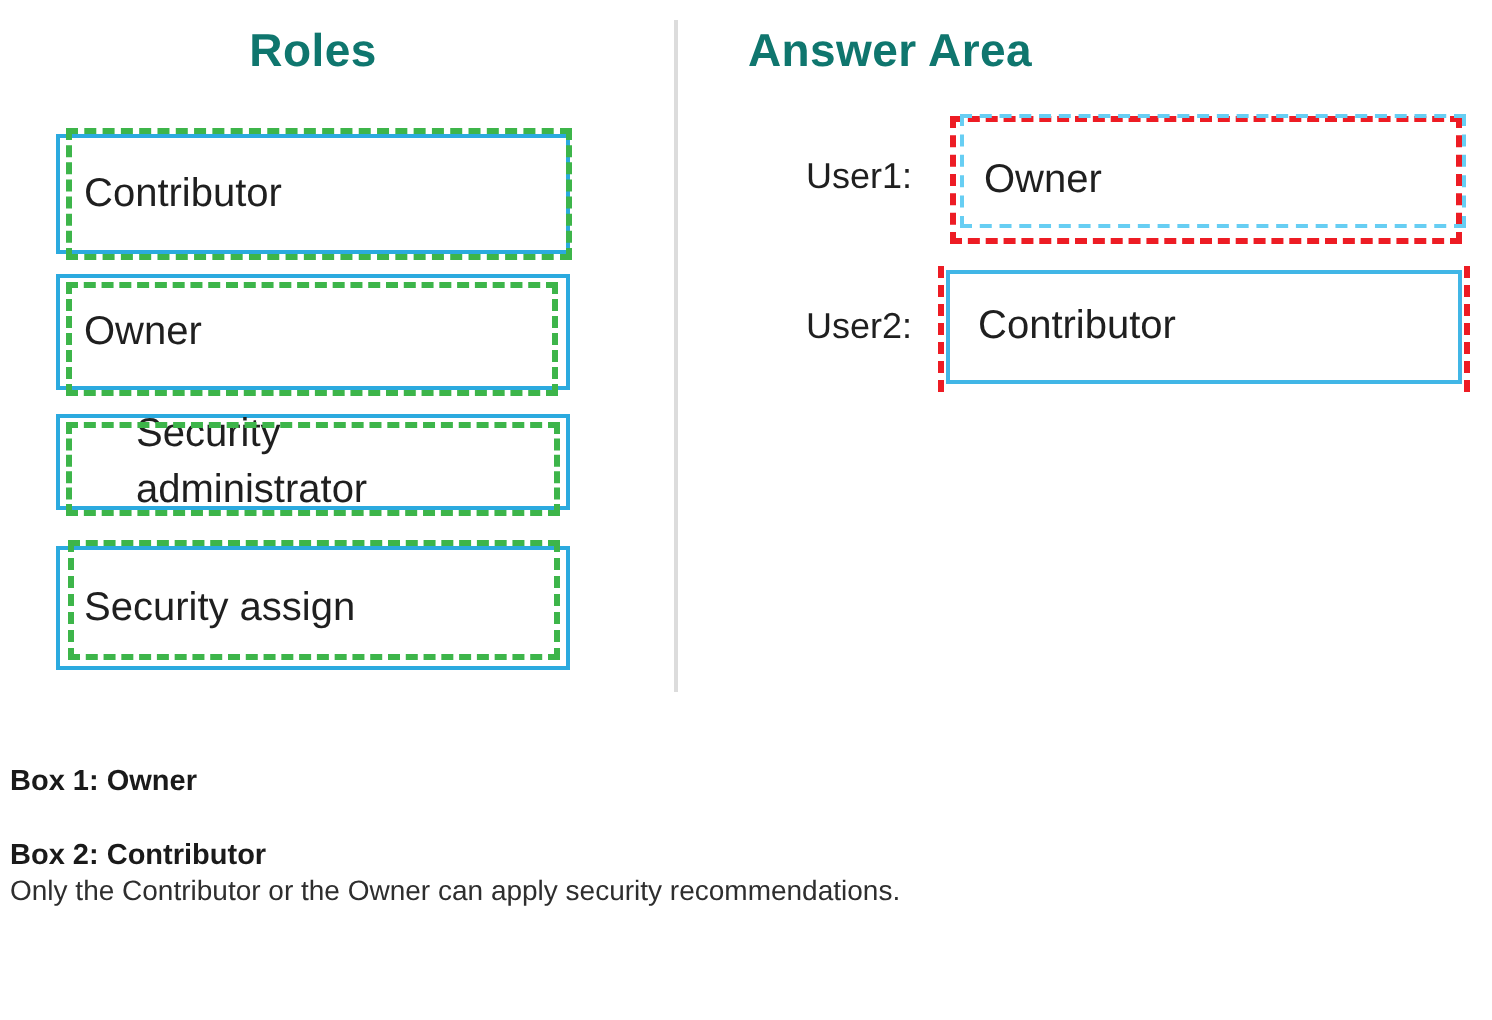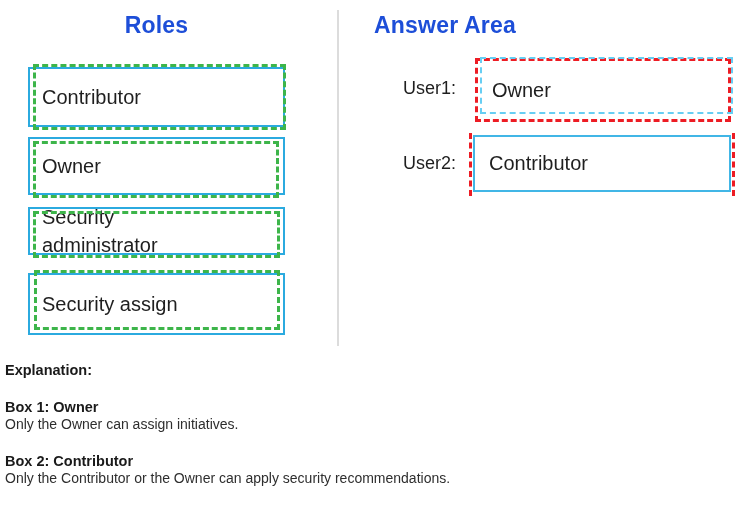--- a/index.html
+++ b/index.html
@@ -2,21 +2,21 @@
 <html><head>
 <meta charset="utf-8">
 <style>
   html,body{margin:0;padding:0;background:#fff;}
   .stage{
     position:relative;width:746px;height:510px;background:#ffffff;
     font-family:"Liberation Sans", sans-serif;overflow:hidden;
   }
   
   .col-title{
-    position:absolute;font-weight:bold;font-size:23px;color:#1d4ed8;
+    position:absolute;font-weight:bold;font-size:23px;color:#0f766e;
     letter-spacing:0.2px;
   }
   .roles-title{left:28px;top:12px;width:257px;text-align:center;}
   .answer-title{left:374px;top:12px;}
 
   
   .divider{position:absolute;left:337px;top:10px;width:2px;height:336px;background:#dcdcdc;}
 
   
   .role-box{
@@ -26,21 +26,21 @@
     font-size:20px;color:#1f1f1f;
   }
   .role-box .txt{padding-left:12px;line-height:28px;}
   .role-box::before{
     content:"";position:absolute;border:3px dashed #3db54a;pointer-events:none;
   }
   .rb1{top:67px;height:60px;}
   .rb1::before{top:-5px;left:3px;right:-3px;bottom:-5px;}
   .rb2{top:137px;height:58px;}
   .rb2::before{top:2px;left:3px;right:4px;bottom:-5px;}
-  .rb3{top:207px;height:48px;}
+  .rb3{top:207px;height:48px;padding-left:26px;}
   .rb3::before{top:2px;left:3px;right:3px;bottom:-5px;}
   .rb4{top:273px;height:62px;}
   .rb4::before{top:-5px;left:4px;right:3px;bottom:3px;}
   .wrap-narrow{max-width:150px;}
 
   
   .user-label{
     position:absolute;left:374px;width:82px;text-align:right;
     font-size:18px;color:#1f1f1f;
   }
@@ -105,20 +105,18 @@
   <div class="answer-box ab1">
     <span class="txt">Owner</span>
   </div>
 
   <div class="user-label ul2">User2:</div>
   <div class="answer-box ab2">
     <span class="txt">Contributor</span>
   </div>
 
   <div class="expl">
-    <div class="head">Explanation:</div>
     <div class="sec-title">Box 1: Owner</div>
-    <div class="sec-body">Only the Owner can assign initiatives.</div>
     <div class="sec-title">Box 2: Contributor</div>
     <div class="sec-body">Only the Contributor or the Owner can apply security recommendations.</div>
   </div>
 
 </div>
 
 </body></html>

